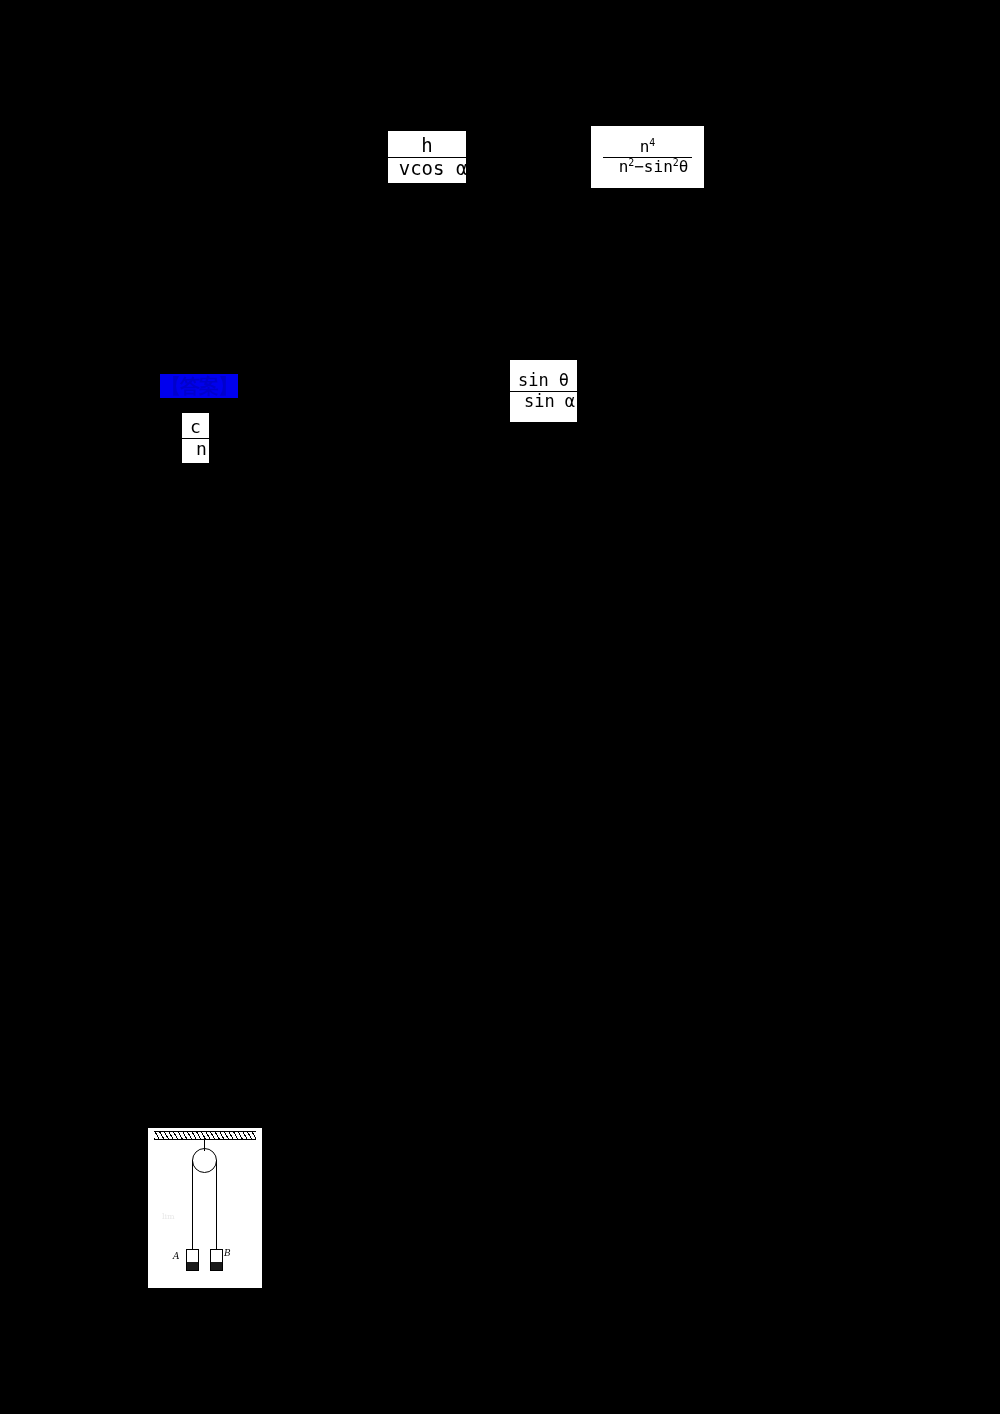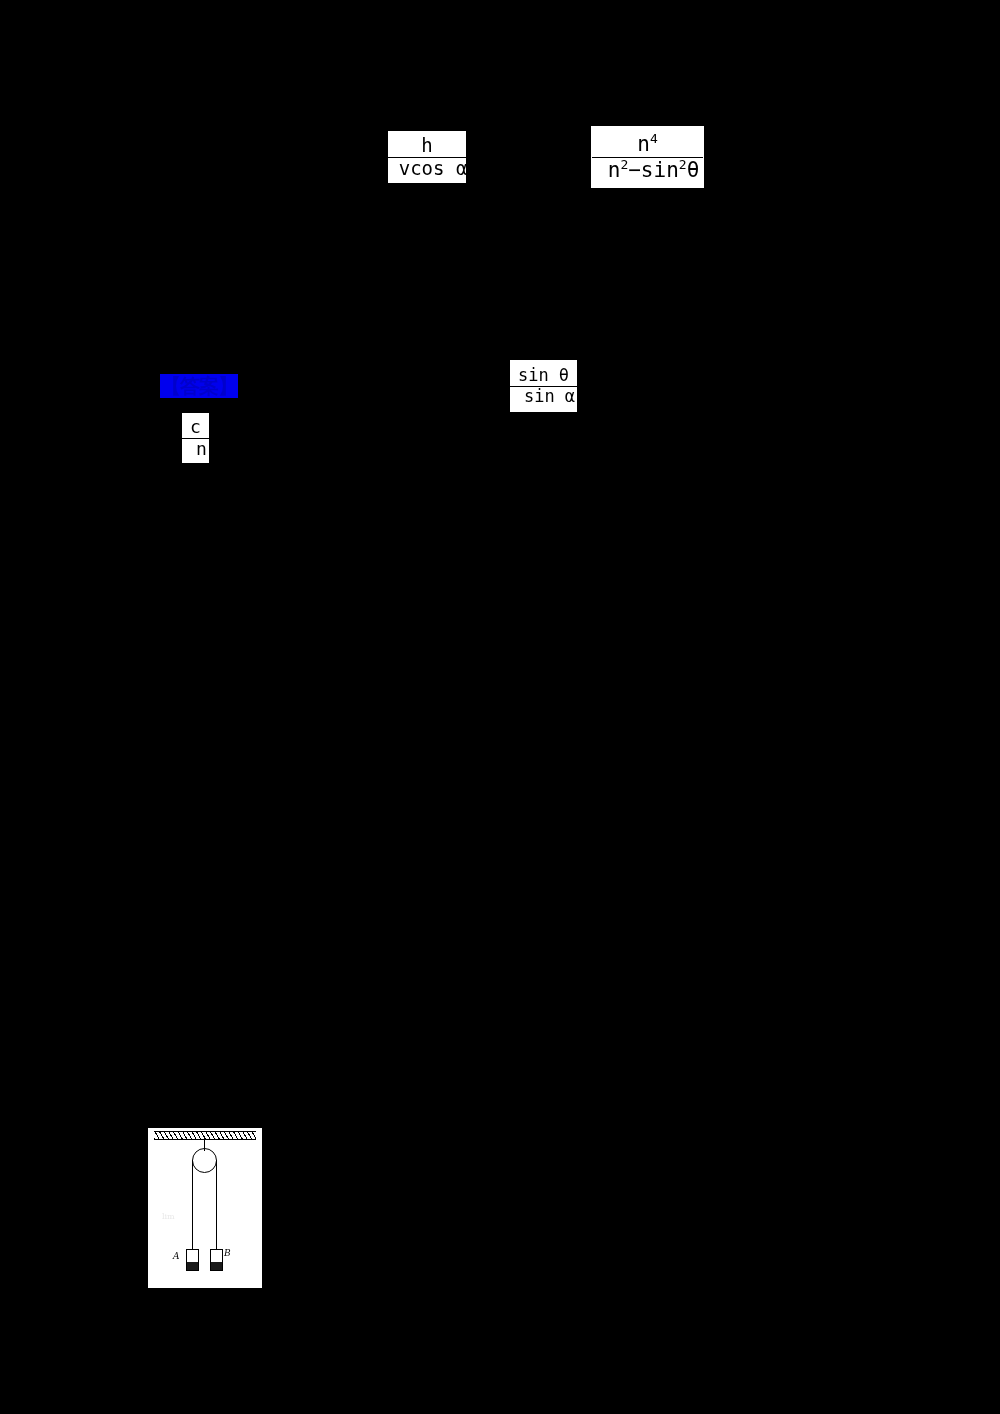--- a/index.html
+++ b/index.html
@@ -50,25 +50,25 @@
   sup { font-size: 0.62em; vertical-align: super; line-height: 0; }
 
   
   #f-h-vcos {
     left: 388px; top: 131px; width: 78px; height: 52px;
     font-size: 19px;
     font-family: "DejaVu Sans Mono", monospace;
   }
   #f-n4 {
     left: 591px; top: 126px; width: 113px; height: 62px;
-    font-size: 21px;
+    font-size: 16px;
     font-family: "DejaVu Sans Mono", monospace;
   }
   #f-sin-ratio {
-    left: 510px; top: 360px; width: 67px; height: 52px;
+    left: 510px; top: 360px; width: 67px; height: 62px;
     font-size: 17px;
     font-family: "DejaVu Sans Mono", monospace;
   }
   #f-c-n {
     left: 182px; top: 413px; width: 27px; height: 50px;
     font-size: 18px;
     font-family: "DejaVu Sans Mono", monospace;
   }
 
   

